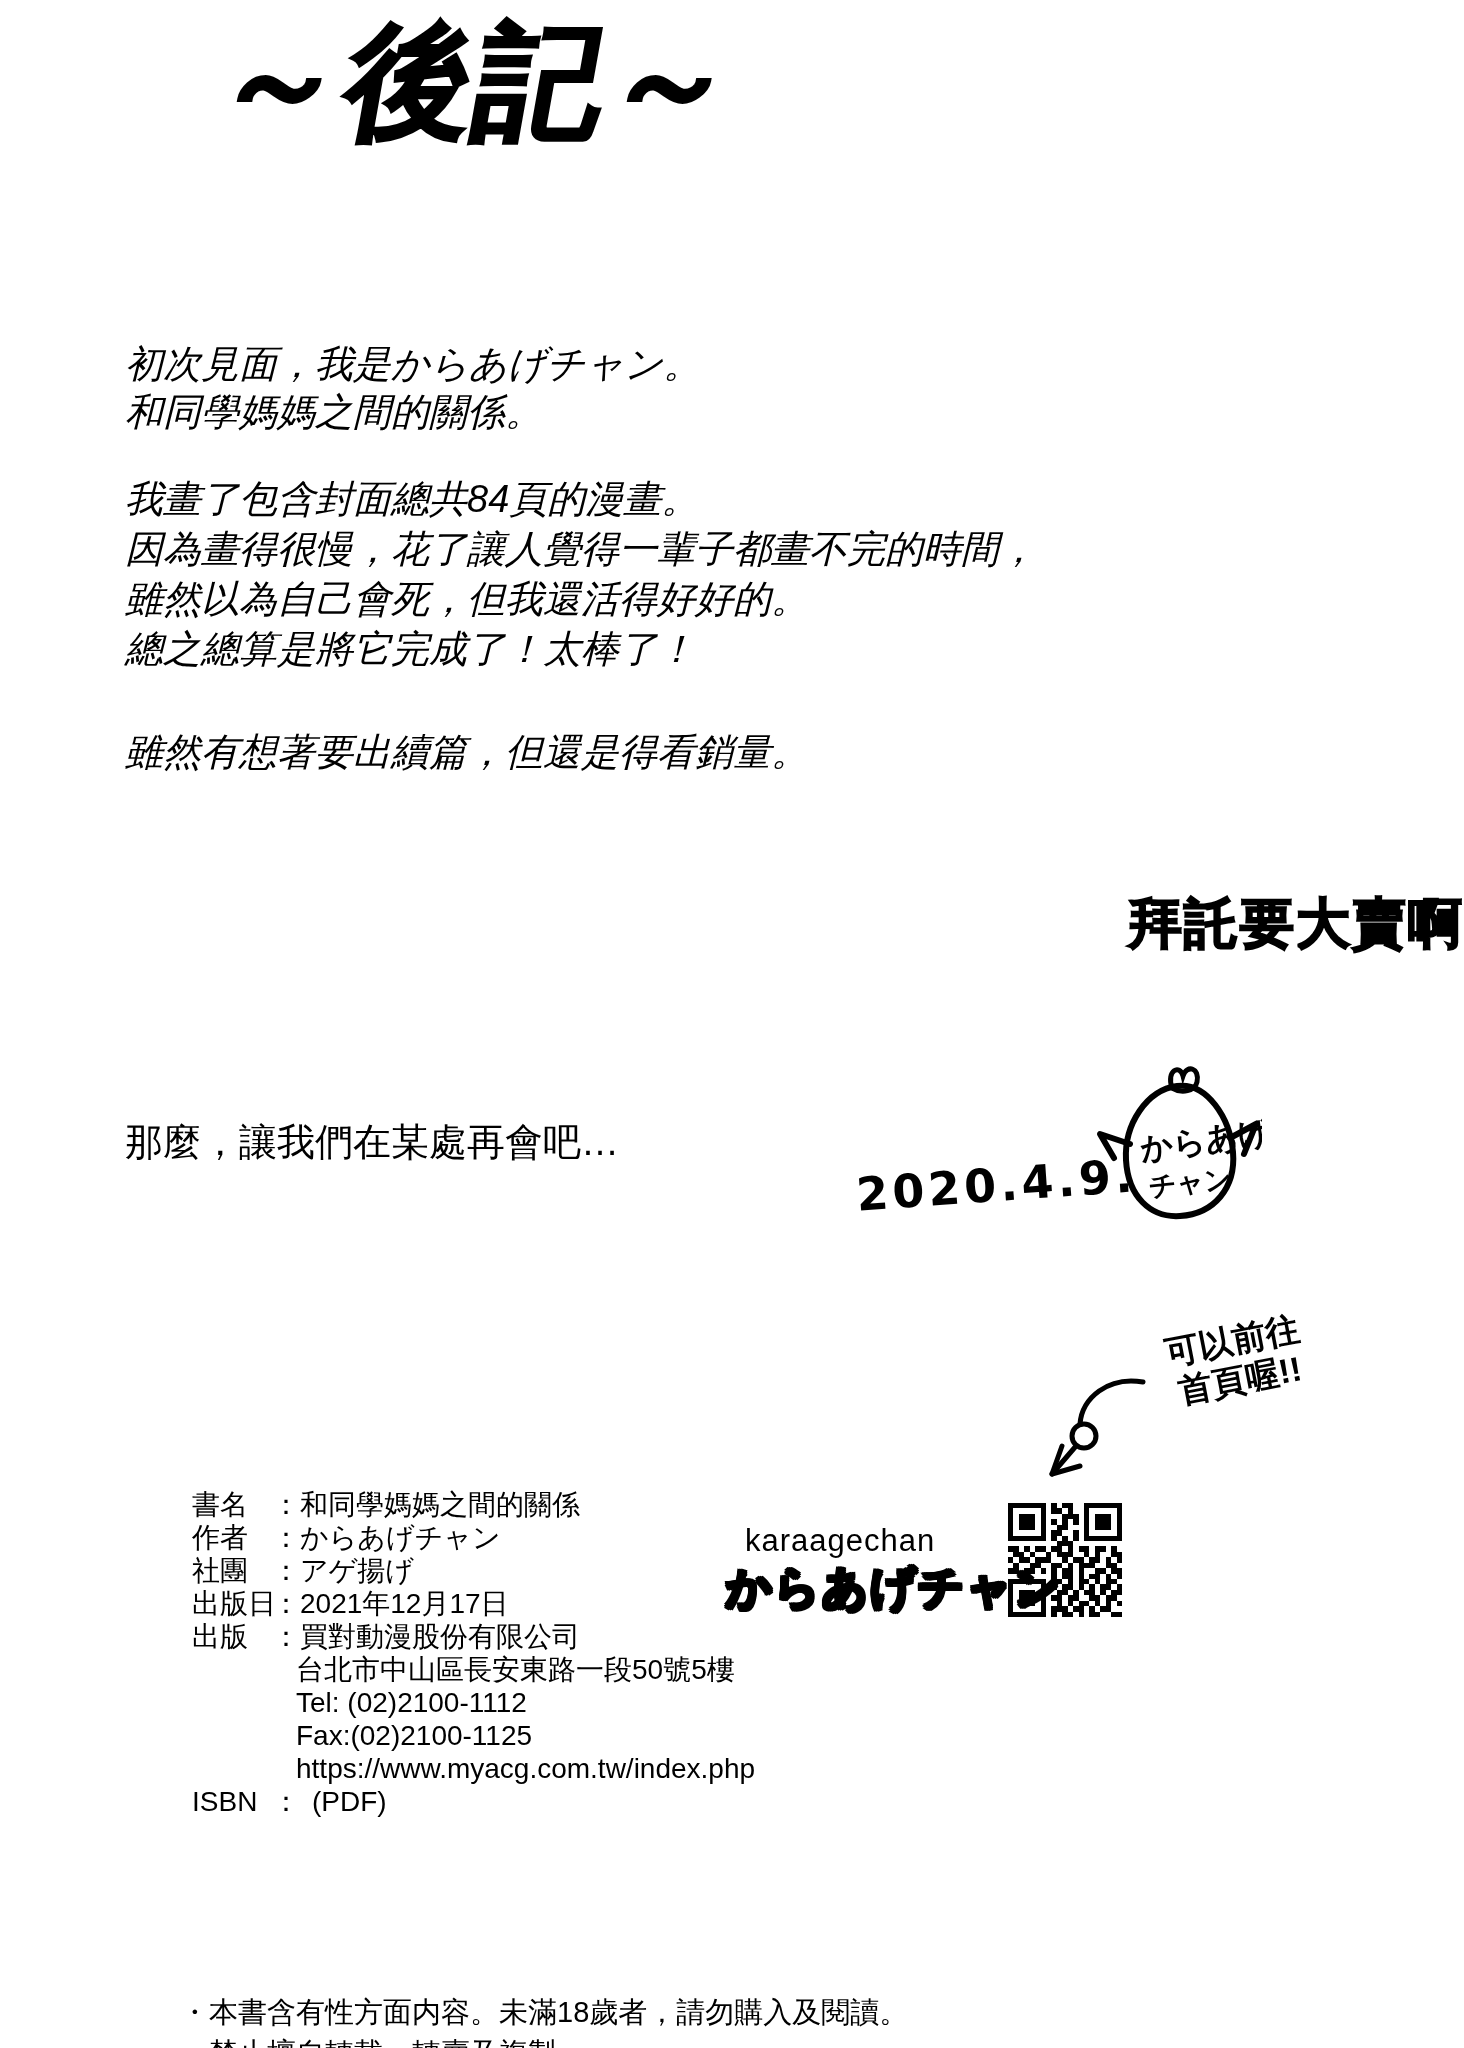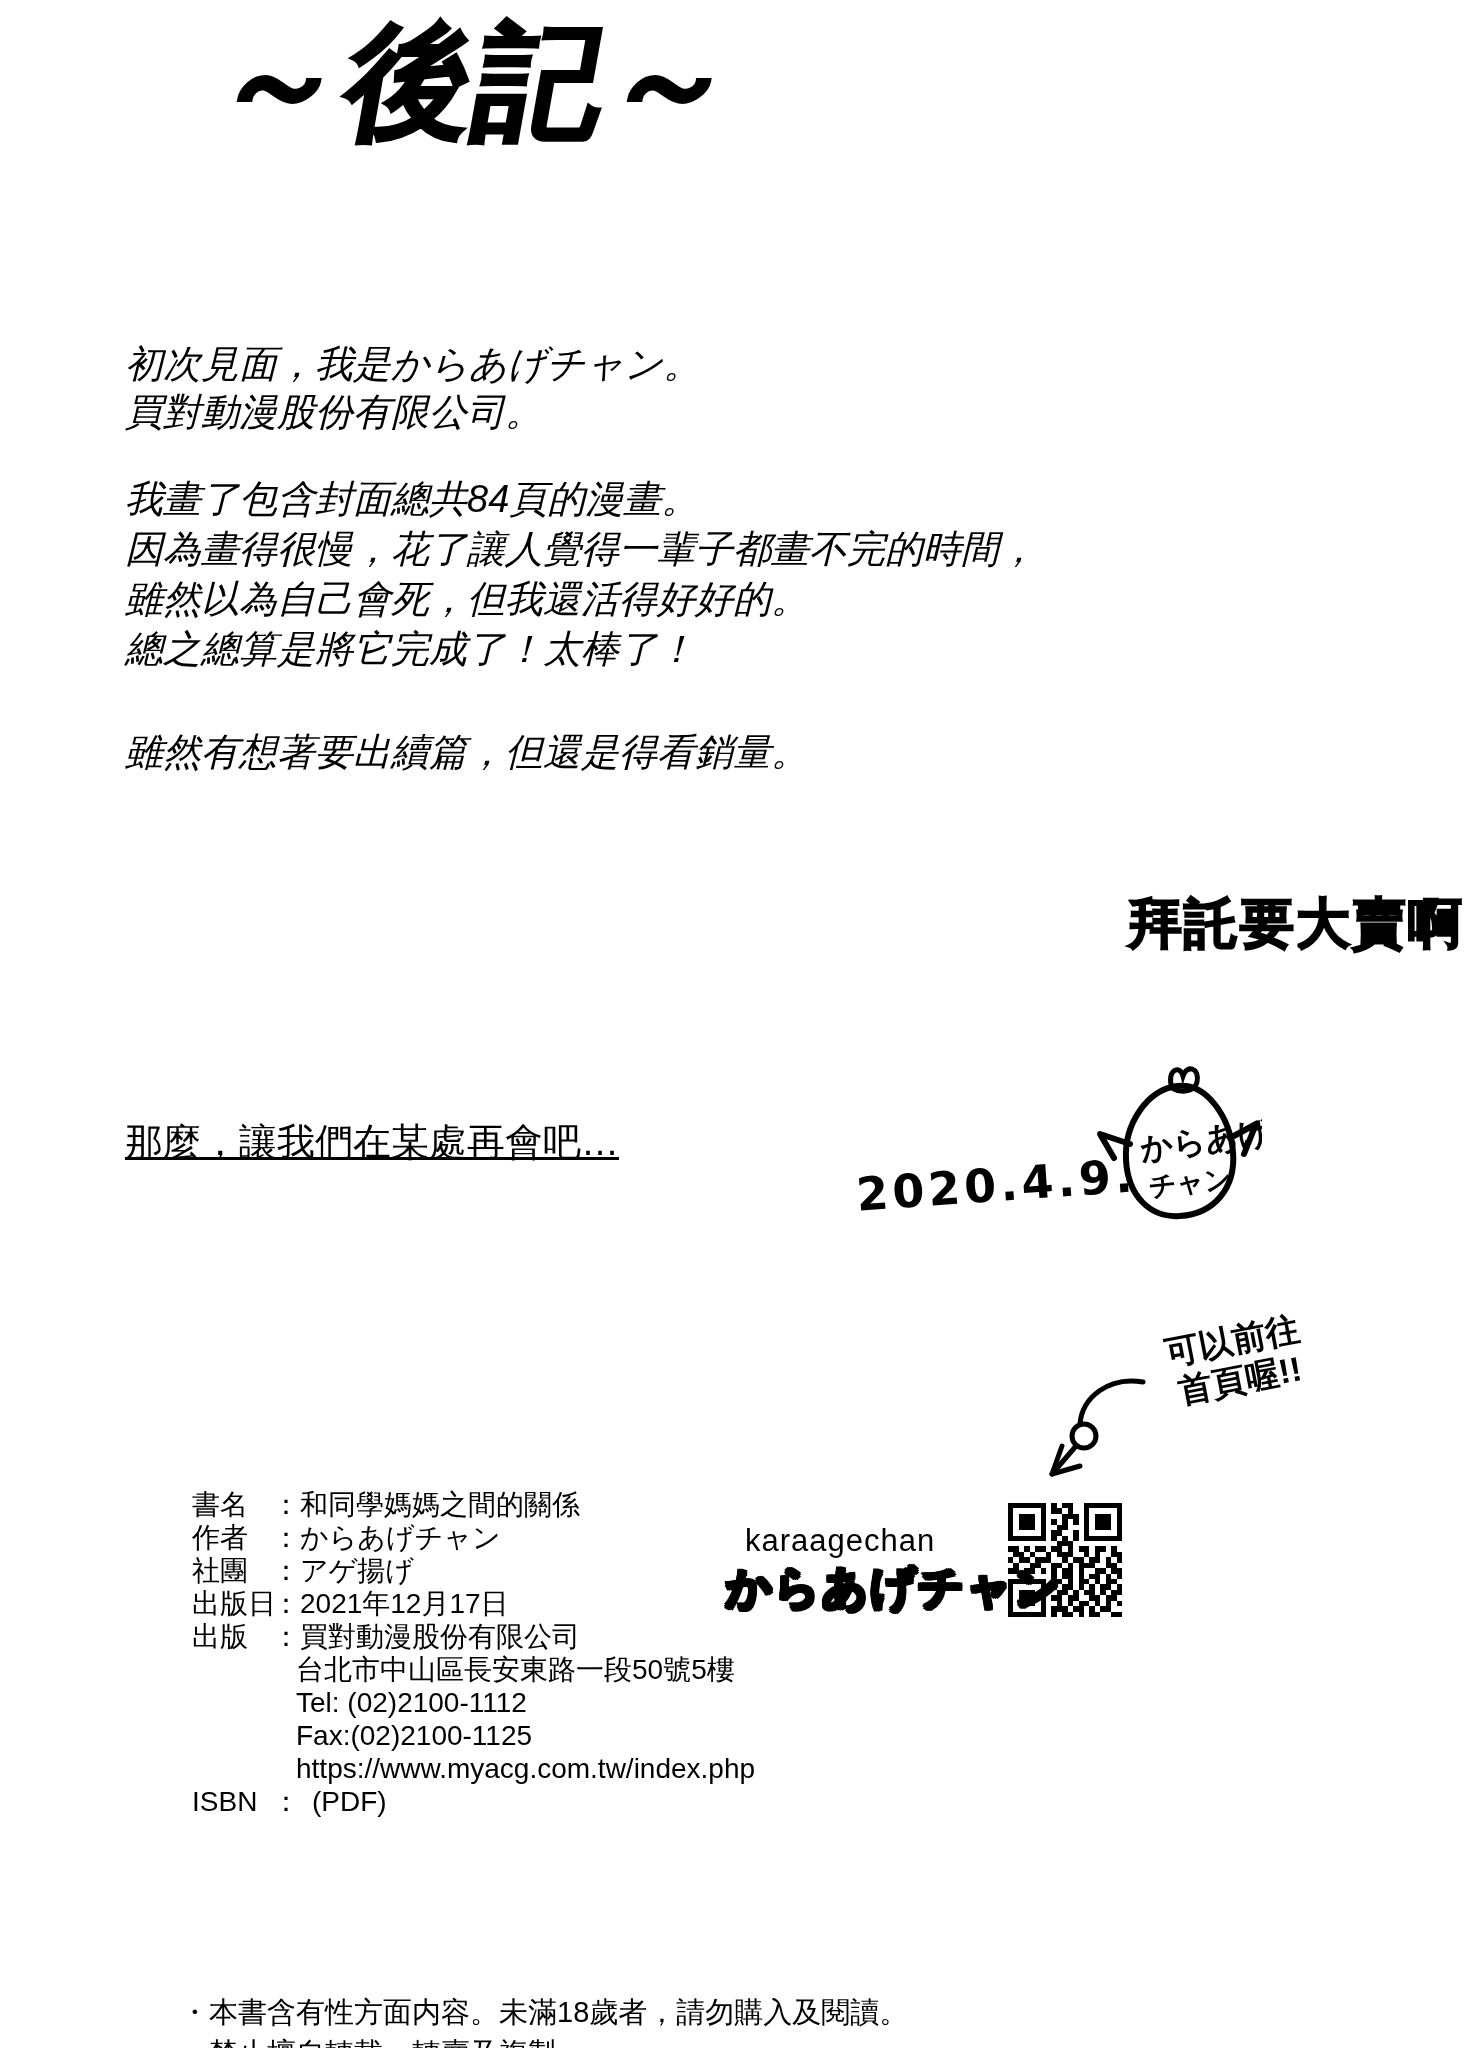--- a/index.html
+++ b/index.html
@@ -35,21 +35,21 @@
   
   .headline{
     left:0;top:888px;width:100%;
     text-align:right;
     font-size:54px;font-weight:900;
     -webkit-text-stroke:2px #000;
     letter-spacing:2px;
   }
   .farewell{
     left:125px;top:1118px;
-    font-size:38px;line-height:48px;white-space:nowrap;text-decoration:underline;
+    font-size:38px;line-height:48px;white-space:nowrap;
   }
   
   .hand-date{
     left:856px;top:1158px;
     font-family:"DejaVu Sans",sans-serif;
     font-size:46px;font-weight:600;
     letter-spacing:4px;
     transform:rotate(-4deg);
     white-space:nowrap;
   }
@@ -104,21 +104,21 @@
 </style>
 </head>
 <body>
 
 <div class="page">
 
   <div class="abs title">～後記～</div>
 
   <div class="abs body-block p1">
     <div class="line">初次見面，我是からあげチャン。</div>
-    <div class="line">買對動漫股份有限公司。</div>
+    <div class="line">和同學媽媽之間的關係。</div>
   </div>
 
   <div class="abs body-block p2">
     <div class="line">我畫了包含封面總共84頁的漫畫。</div>
     <div class="line">因為畫得很慢，花了讓人覺得一輩子都畫不完的時間，</div>
     <div class="line">雖然以為自己會死，但我還活得好好的。</div>
     <div class="line">總之總算是將它完成了！太棒了！</div>
   </div>
 
   <div class="abs body-block p3">

